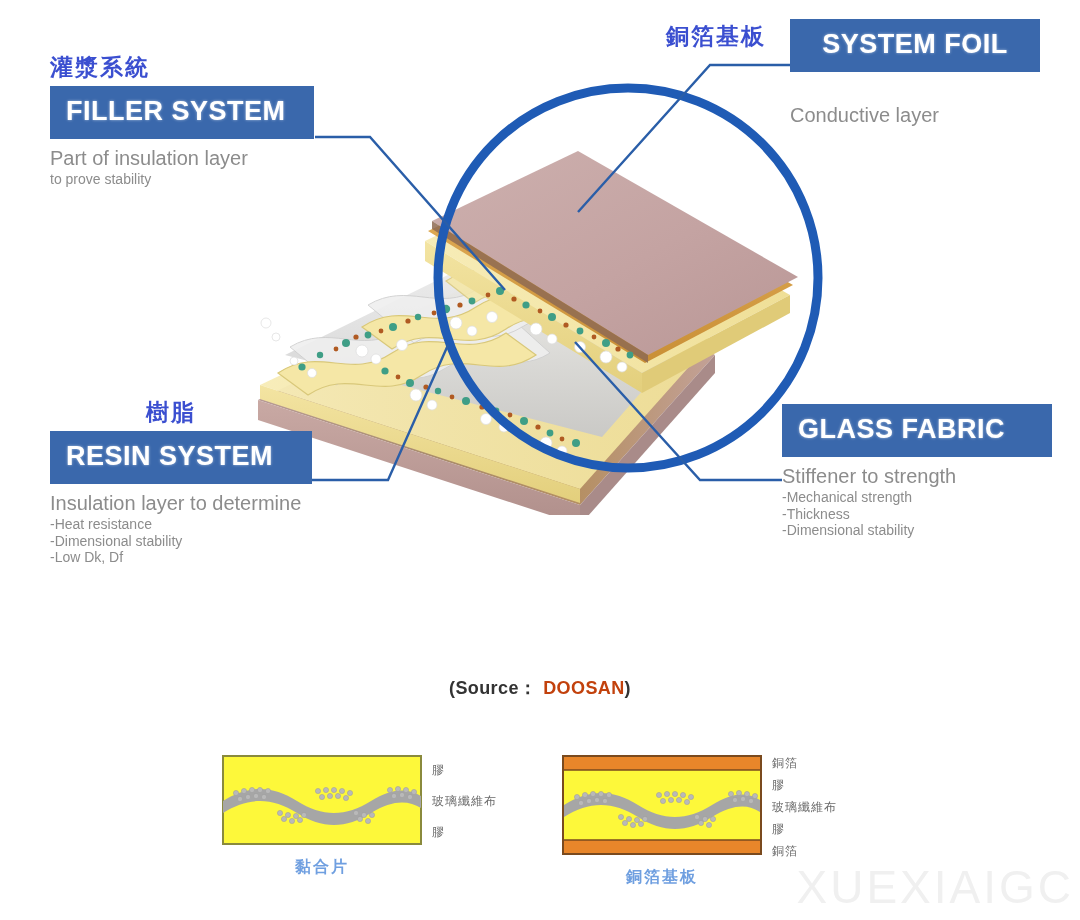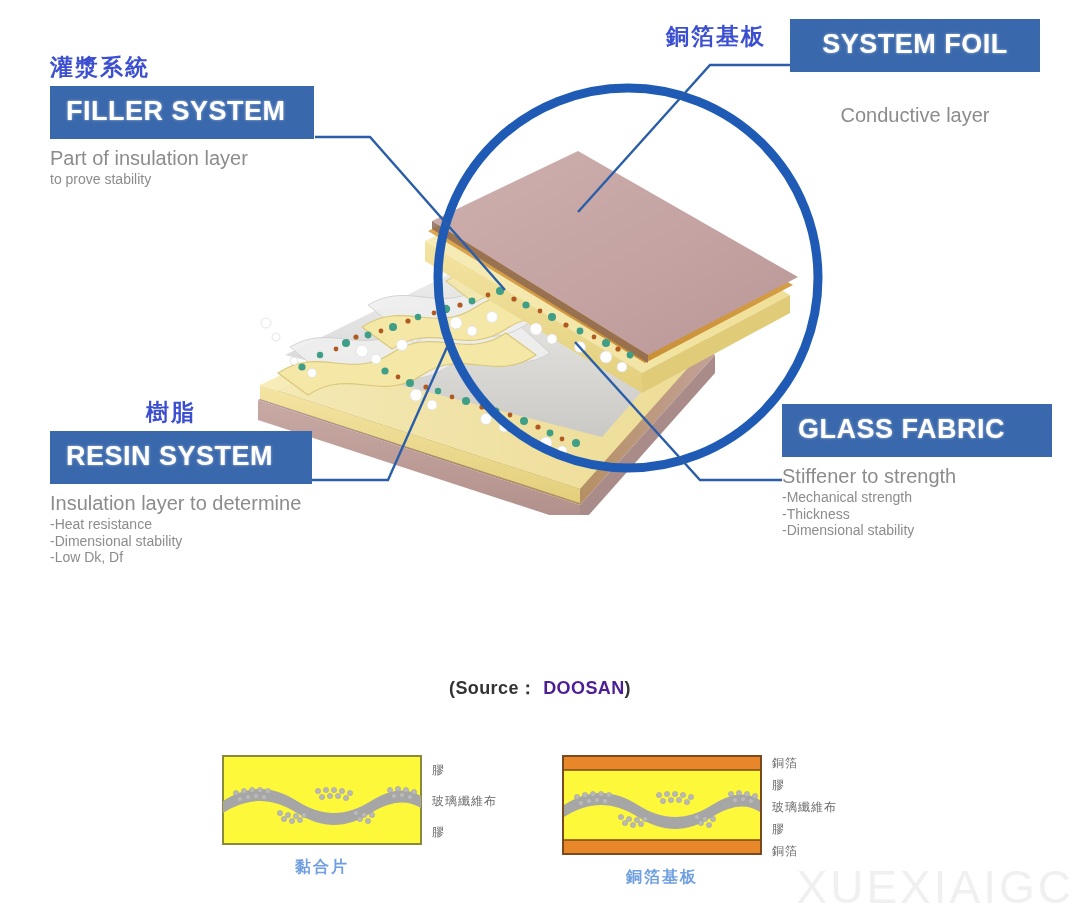--- a/index.html
+++ b/index.html
@@ -33,21 +33,21 @@
 
   
   #art{position:absolute;left:250px;top:55px;width:590px;height:460px;}
   #art svg{display:block;}
 
   
   #source{
     position:absolute;left:0;top:676px;width:1080px;text-align:center;
     font-size:18px;font-weight:700;color:#333333;letter-spacing:.4px;
   }
-  #source .src-name{color:#4c1d95;margin-left:6px;}
+  #source .src-name{color:#c2410c;margin-left:6px;}
 
   
   .stackwrap{position:absolute;}
   .stackbox{position:relative;}
   .stackcap{
     text-align:center;color:#6f9fe0;font-size:16px;font-weight:700;
     letter-spacing:2px;margin-top:12px;
   }
   .legend{
     position:absolute;left:100%;top:0;margin-left:10px;
@@ -234,21 +234,21 @@
     <div class="chip" style="margin-top:6px;width:232px;">FILLER SYSTEM</div>
     <div class="desc">
       <span>Part of insulation layer</span>
       <span class="sub">to prove stability</span>
     </div>
   </div>
 
   <div class="callout" style="left:666px;top:24px;">
     <div class="cn-head">銅箔基板</div>
     <div class="chip" style="position:absolute;left:124px;top:-5px;width:218px;text-align:center;">SYSTEM FOIL</div>
-    <div class="desc" style="position:absolute;left:124px;top:72px;width:250px;text-align:center;">Conductive layer</div>
+    <div class="desc" style="position:absolute;left:124px;top:72px;width:250px;">Conductive layer</div>
   </div>
 
   <div class="callout" style="left:50px;top:400px;">
     <div class="cn-head" style="margin-left:96px;">樹脂</div>
     <div class="chip" style="margin-top:6px;width:230px;">RESIN SYSTEM</div>
     <div class="desc">
       <span>Insulation layer to determine</span>
       <span class="sub">-Heat resistance</span>
       <span class="sub">-Dimensional stability</span>
       <span class="sub">-Low Dk, Df</span>

